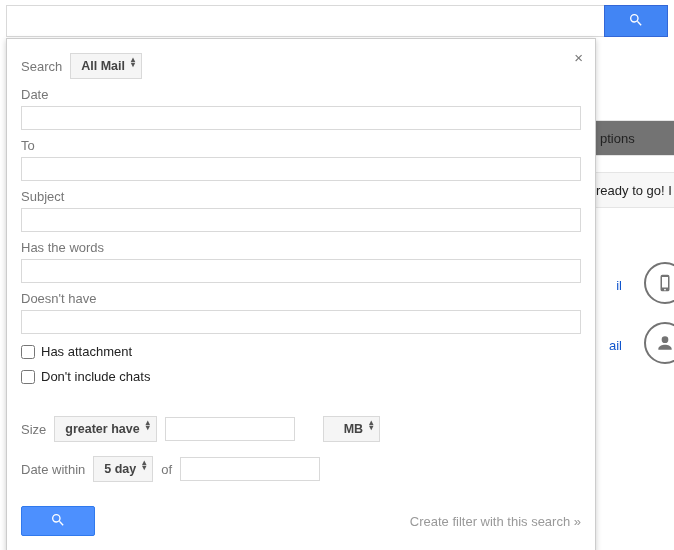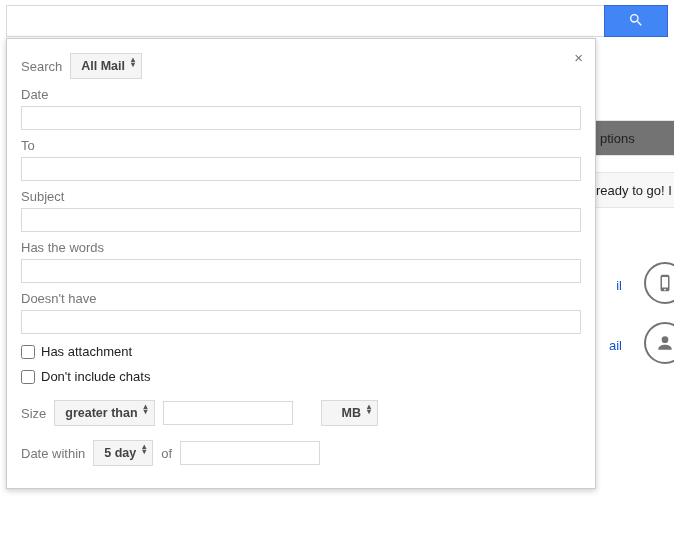--- a/index.html
+++ b/index.html
@@ -212,24 +212,24 @@
 
   <div class="chk-row">
     <input type="checkbox" style="">
     <span>Has attachment</span>
   </div>
   <div class="chk-row">
     <input type="checkbox" style="">
     <span>Don't include chats</span>
   </div>
 
-  <div class="row inline" style="margin-top:16px;">
+  <div class="row inline" style="margin-top:32px;">
     <label class="fld">Size</label>
     <div class="selectbox">
-      <span>greater than</span>
+      <span>greater have</span>
       <span class="spin">
           <span>▴</span>
           <span>▾</span>
         </span>
     </div>
     <input class="small-input w1" type="text" value="" style="">
     <div style="width:12px;"></div>
     <div class="selectbox" style="padding-left:20px;">
       <span>MB</span>
       <span class="spin">
@@ -245,13 +245,23 @@
       <span>5 day</span>
       <span class="spin">
           <span>▴</span>
           <span>▾</span>
         </span>
     </div>
     <span class="of-text">of</span>
     <input class="small-input w2" type="text" value="" style="">
   </div>
 
+  <div class="panel-footer">
+    <div class="blue-btn">
+      <span>
+        <svg width="16" height="16" viewBox="0 0 24 24">
+            <path d="M15.5 14h-.79l-.28-.27A6.471 6.471 0 0016 9.5 6.5 6.5 0 109.5 16a6.47 6.47 0 004.23-1.57l.27.28v.79l5 4.99L20.49 19l-4.99-5zM9.5 14A4.5 4.5 0 119.5 5a4.5 4.5 0 010 9z"></path>
+          </svg>
+      </span>
+    </div>
+    <span class="filter-link">Create filter with this search »</span>
+  </div>
 </div>
 
 </body></html>

